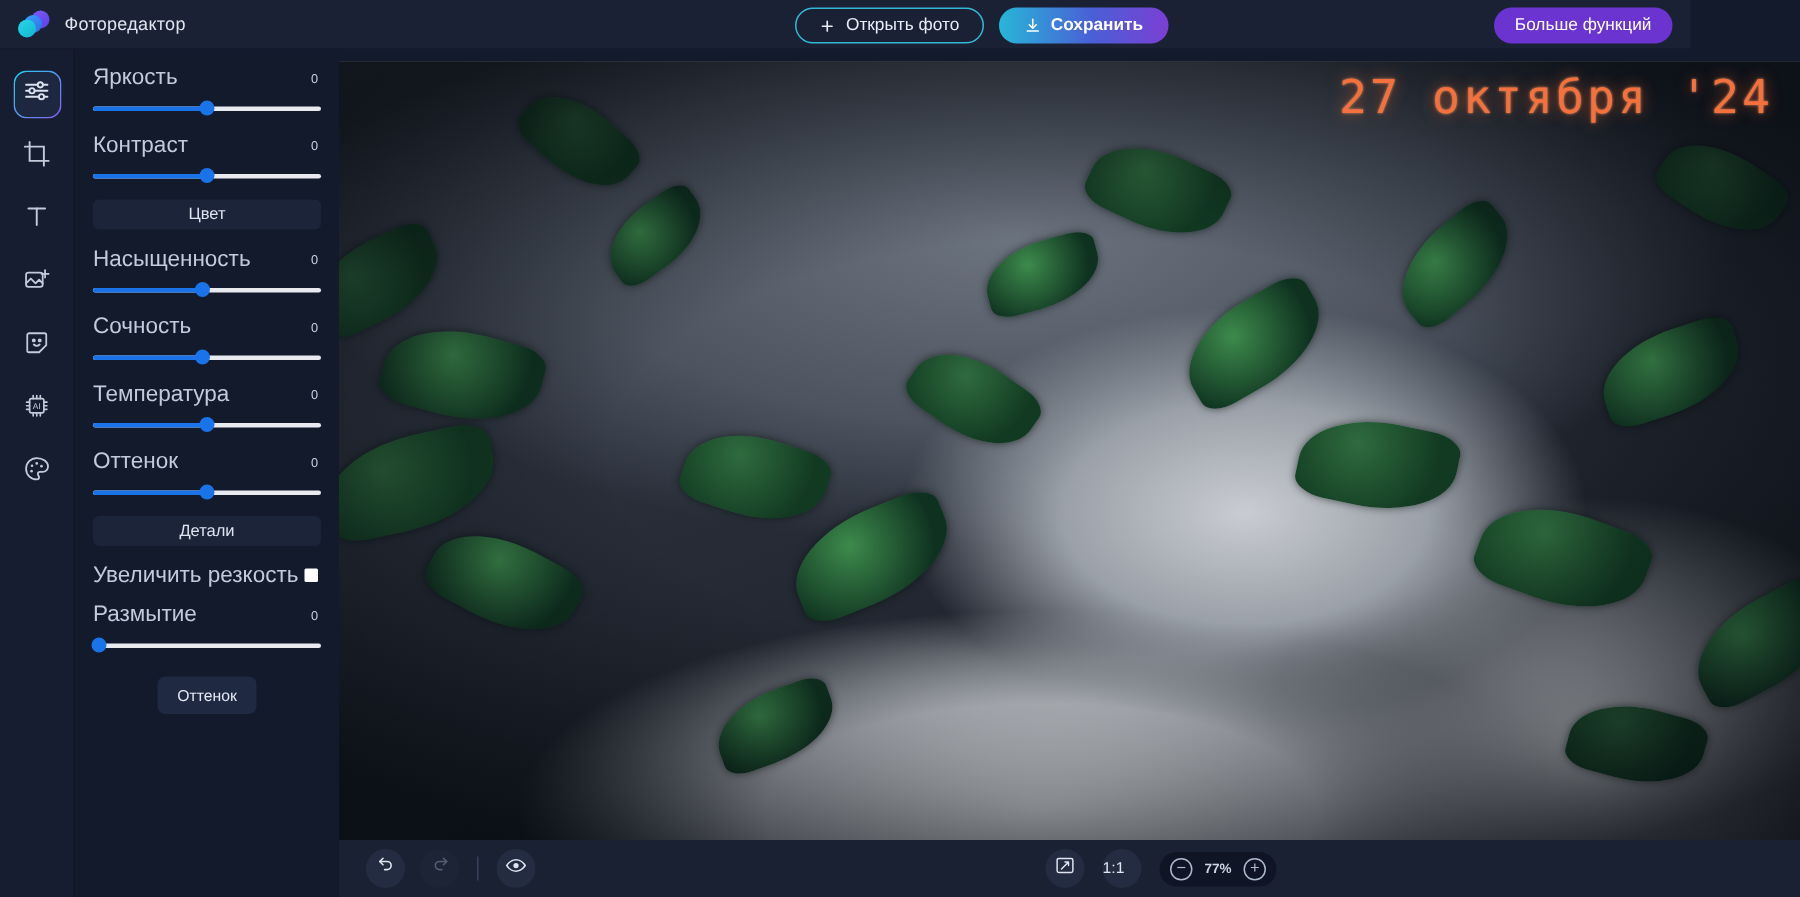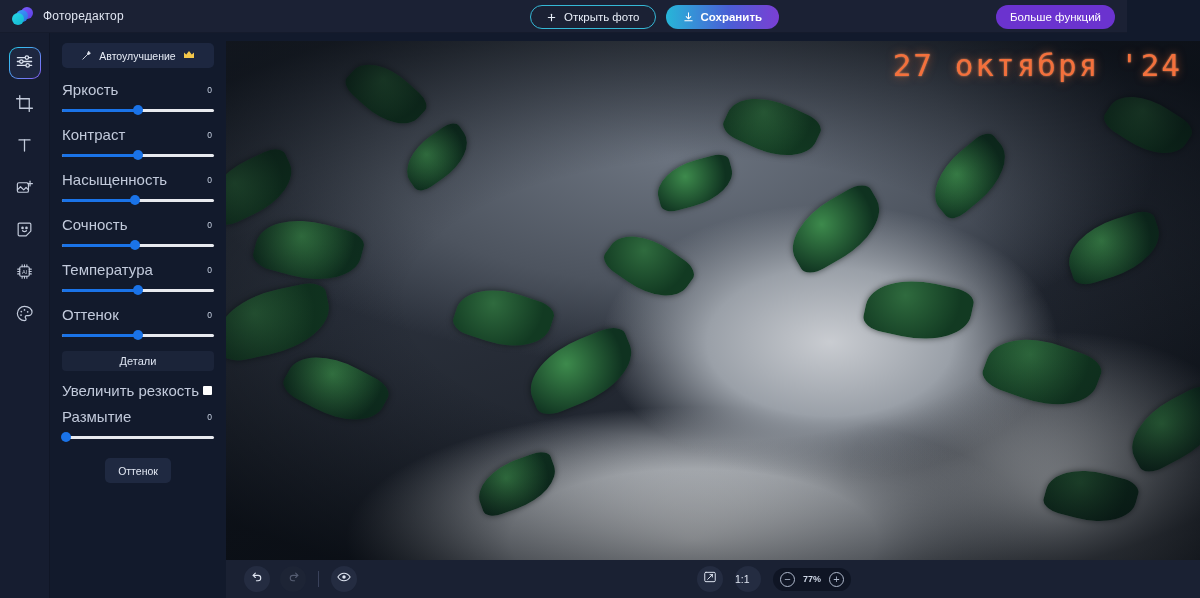--- a/index.html
+++ b/index.html
@@ -232,34 +232,20 @@
             <circle cx="12" cy="7.5" r="1.1" fill="#c3cbdb" stroke="none"></circle>
             <circle cx="16" cy="9.8" r="1.1" fill="#c3cbdb" stroke="none"></circle>
             <circle cx="7.6" cy="14" r="1.1" fill="#c3cbdb" stroke="none"></circle>
           </svg>
       </span>
     </div>
   </div>
 
   <div class="panel">
 
-    <div class="auto-btn">
-      <span class="ic">
-        <svg width="11" height="11" viewBox="0 0 24 24" fill="none" stroke="#eef2fa" stroke-width="1.8" stroke-linecap="round">
-            <line x1="4" y1="20" x2="15" y2="9"></line>
-            <path d="M17 3.5l1 2.5 2.5 1-2.5 1-1 2.5-1-2.5-2.5-1 2.5-1z" fill="#eef2fa"></path>
-          </svg>
-      </span>
-      <span>Автоулучшение</span>
-      <span class="crown">
-        <svg width="12" height="10" viewBox="0 0 24 20" fill="#f3c64a">
-            <path d="M2 5l4.5 4L12 2l5.5 7L22 5v11H2z"></path>
-          </svg>
-      </span>
-    </div>
 
 
     <div class="row">
       <span class="row-label">Яркость</span>
       <span class="row-val">0</span>
     </div>
     <div class="slider">
       <div class="track"></div>
       <div class="fill" style="width:50%"></div>
       <div class="thumb" style="left:50%"></div>
@@ -268,20 +254,23 @@
     <div class="row">
       <span class="row-label">Контраст</span>
       <span class="row-val">0</span>
     </div>
     <div class="slider">
       <div class="track"></div>
       <div class="fill" style="width:50%"></div>
       <div class="thumb" style="left:50%"></div>
     </div>
 
+    <div class="sec-head">
+      <span>Цвет</span>
+    </div>
 
     <div class="row">
       <span class="row-label">Насыщенность</span>
       <span class="row-val">0</span>
     </div>
     <div class="slider">
       <div class="track"></div>
       <div class="fill" style="width:48%"></div>
       <div class="thumb" style="left:48%"></div>
     </div>

